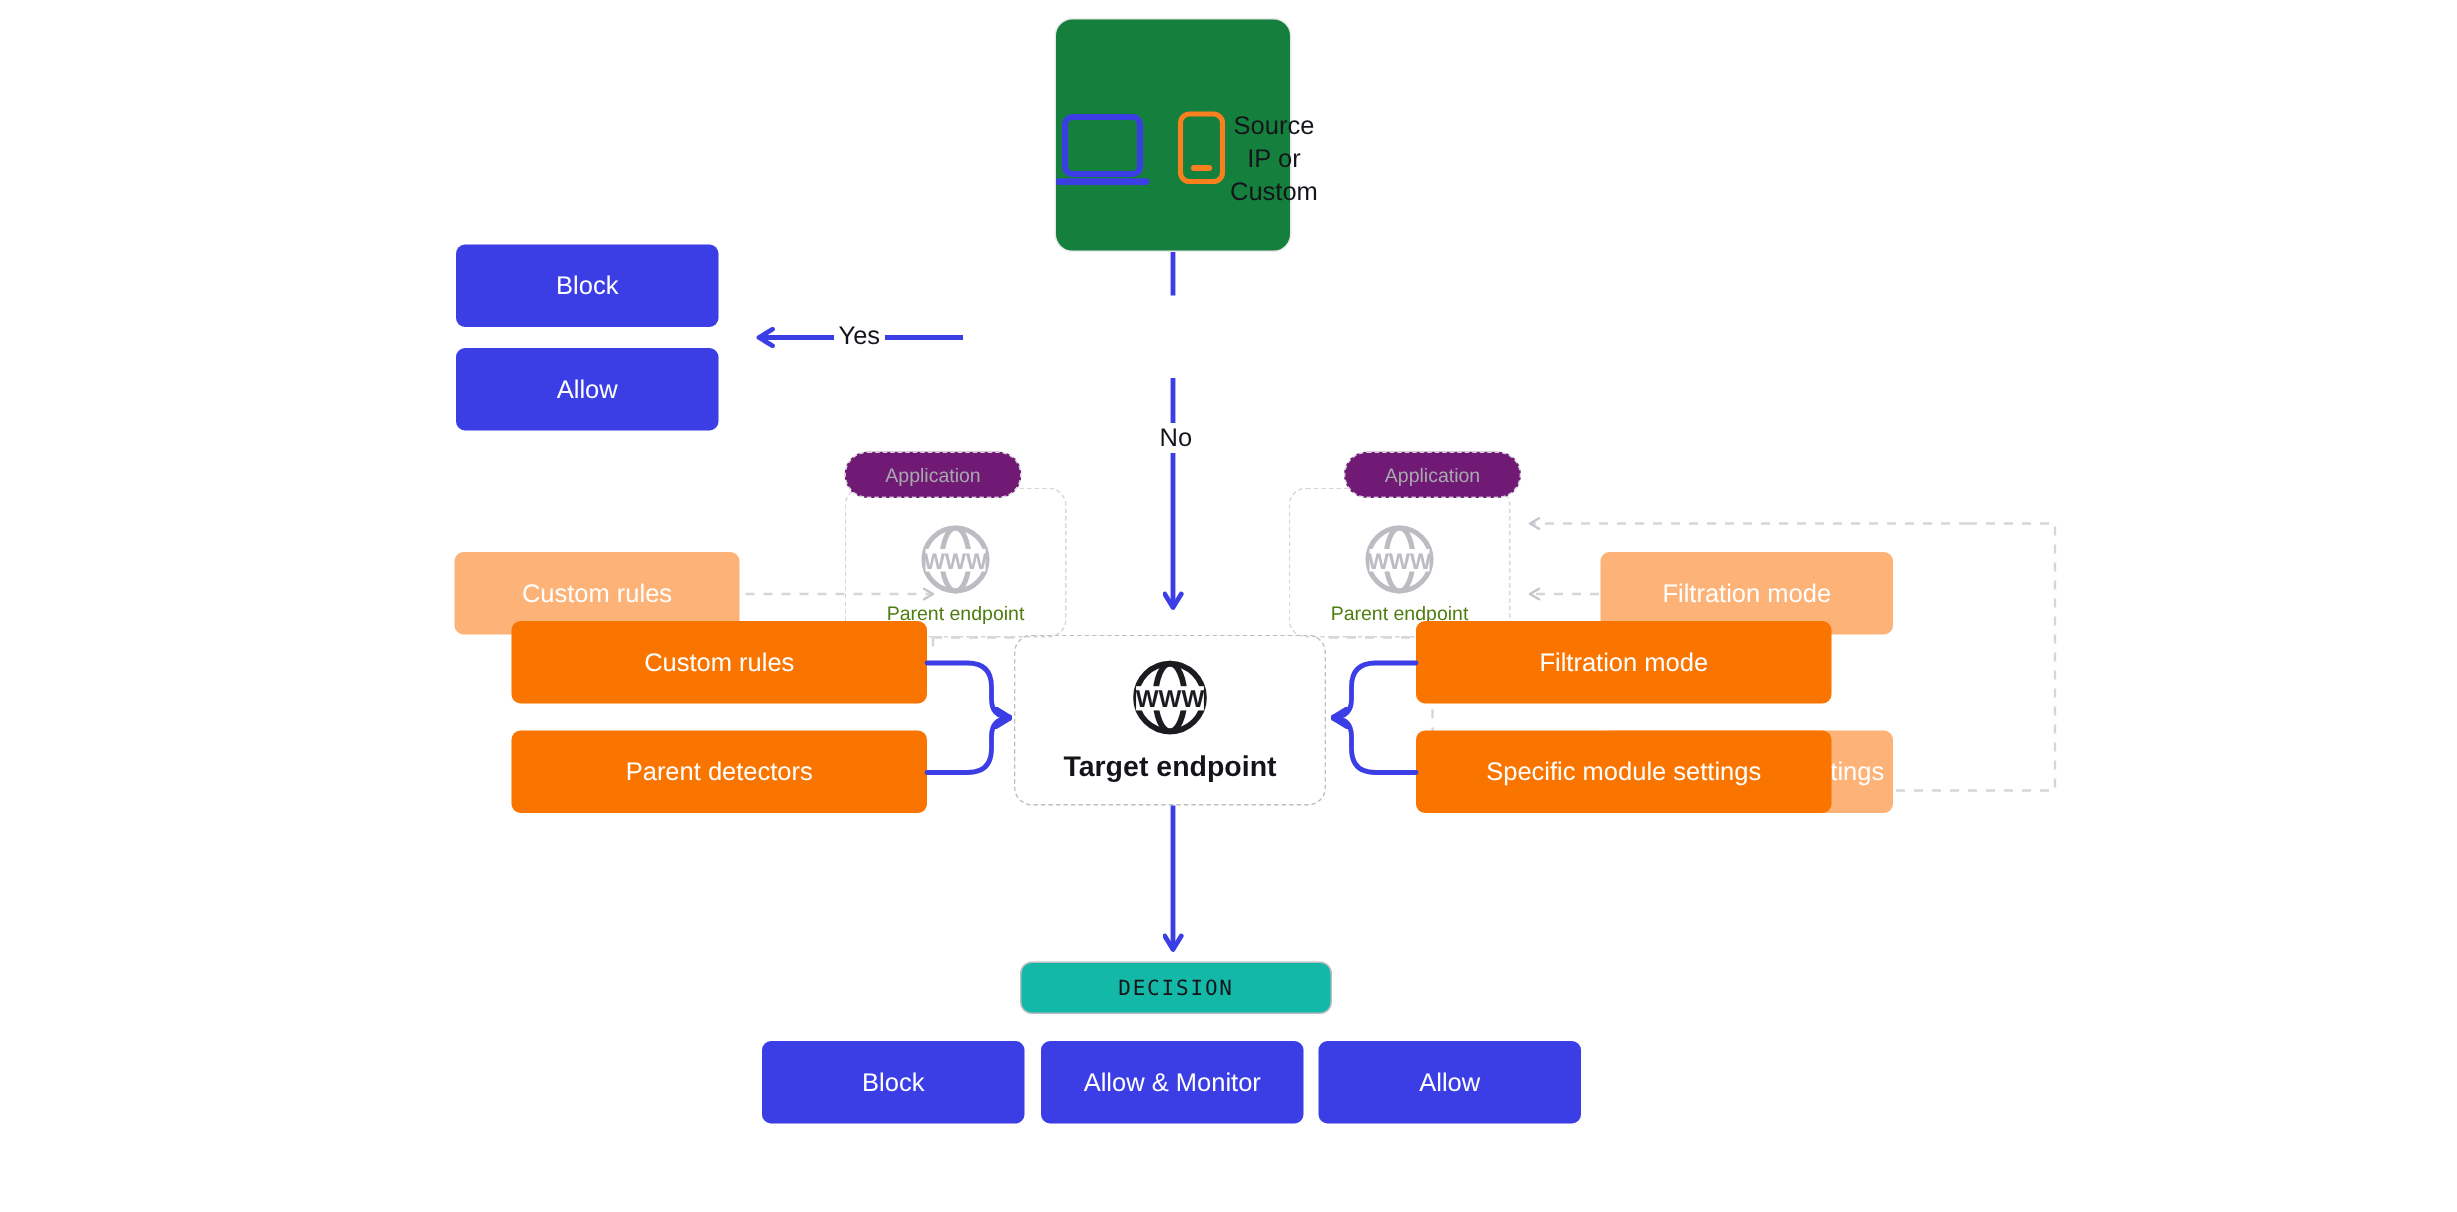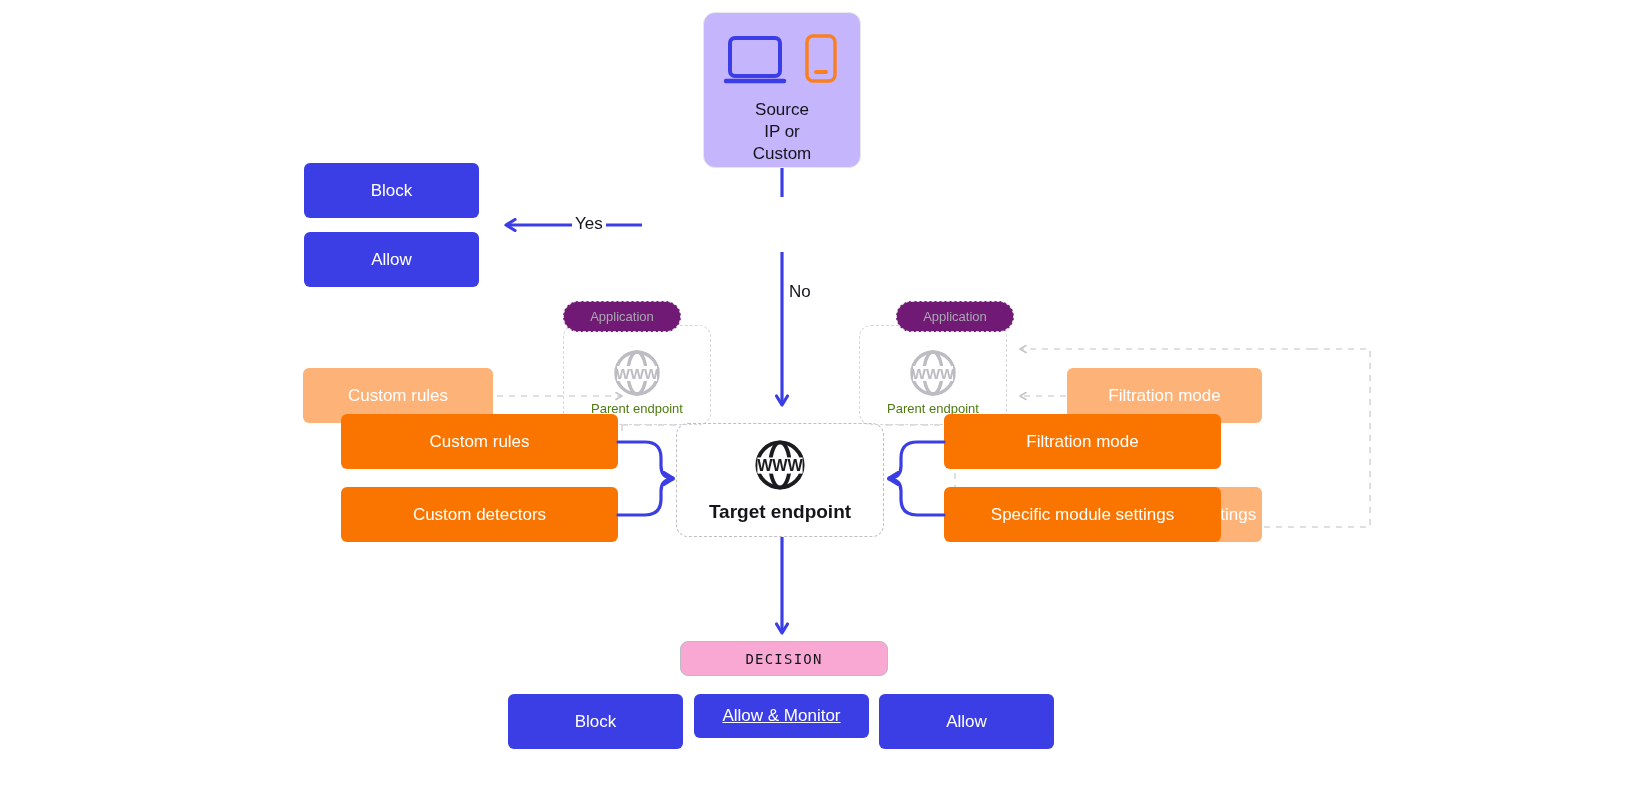--- a/index.html
+++ b/index.html
@@ -37,24 +37,24 @@
     position: absolute;
     box-sizing: border-box;
     display: flex;
     align-items: center;
     justify-content: center;
     text-align: center;
   }
 
   
   .source-card {
-    background: #c4b5fd;
+    background: #15803d;
     border: 1px solid #e8e8ea;
     border-radius: 12px;
-    flex-direction: column;
+    flex-direction: row;
     justify-content: flex-start;
     padding-top: 20px;
     z-index: 6;
   }
   .source-icons {
     display: flex;
     align-items: flex-end;
     gap: 10px;
     height: 54px;
   }
@@ -138,40 +138,39 @@
   }
   .target-caption {
     font-size: 19px;
     color: #14141a;
     font-weight: 700;
     margin-top: 8px;
   }
 
   
   .decision-pill {
-    background: #f9a8d4;
+    background: #14b8a6;
     border: 1px solid #b9bcc2;
     border-radius: 8px;
     color: #14141a;
     font-family: "DejaVu Sans Mono", "Liberation Mono", monospace;
     font-size: 14px;
     letter-spacing: 1.2px;
     z-index: 6;
   }
 
   
   .edge-label {
     position: absolute;
     font-size: 17px;
     color: #14141a;
     background: #ffffff;
     padding: 0 3px;
     z-index: 6;
     white-space: nowrap;
-    margin-left: 16px;
   }
 </style>
 </head>
 <body>
 
 <div id="canvas">
 
   <svg id="ghost-layer" class="layer" viewBox="0 0 1638 808">
     <defs>
       <marker id="ghostArrow" markerWidth="9" markerHeight="9" refX="7" refY="4.5" orient="auto" markerUnits="userSpaceOnUse">
@@ -270,26 +269,26 @@
       <ellipse cx="26" cy="26" rx="9" ry="21" fill="none" stroke="#1b1b20" stroke-width="3.6"></ellipse>
       <line x1="5" y1="26" x2="47" y2="26" stroke="#1b1b20" stroke-width="3.6"></line>
       <rect x="5" y="19" width="42" height="15" fill="#ffffff"></rect>
       <text x="26" y="32" text-anchor="middle" font-family="Liberation Sans, sans-serif" font-size="15" font-weight="700" fill="#1b1b20">WWW</text>
     </svg>
     <span class="target-caption">Target endpoint</span>
   </div>
 
   <div class="node orange-bar ghost" style="left:303px; top:368px; width:190px; height:55px;">Custom rules</div>
   <div class="node orange-bar" style="left:341px; top:414px; width:277px; height:55px;">Custom rules</div>
-  <div class="node orange-bar" style="left:341px; top:487px; width:277px; height:55px;">Custom detectors</div>
+  <div class="node orange-bar" style="left:341px; top:487px; width:277px; height:55px;">Parent detectors</div>
 
   <div class="node orange-bar ghost" style="left:1067px; top:368px; width:195px; height:55px;">Filtration mode</div>
   <div class="node orange-bar ghost" style="left:1067px; top:487px; width:195px; height:55px;">Specific module settings</div>
   <div class="node orange-bar" style="left:944px; top:414px; width:277px; height:55px;">Filtration mode</div>
   <div class="node orange-bar" style="left:944px; top:487px; width:277px; height:55px;">Specific module settings</div>
 
   <div class="node decision-pill" style="left:680px; top:641px; width:208px; height:35px;">DECISION</div>
 
   <div class="node blue-btn" style="left:508px; top:694px; width:175px; height:55px;">Block</div>
-  <div class="node blue-btn" style="left:694px; top:694px; width:175px; height:44px;text-decoration:underline;">Allow &amp; Monitor</div>
+  <div class="node blue-btn" style="left:694px; top:694px; width:175px; height:55px;">Allow &amp; Monitor</div>
   <div class="node blue-btn" style="left:879px; top:694px; width:175px; height:55px;">Allow</div>
 
 </div>
 
 </body></html>

